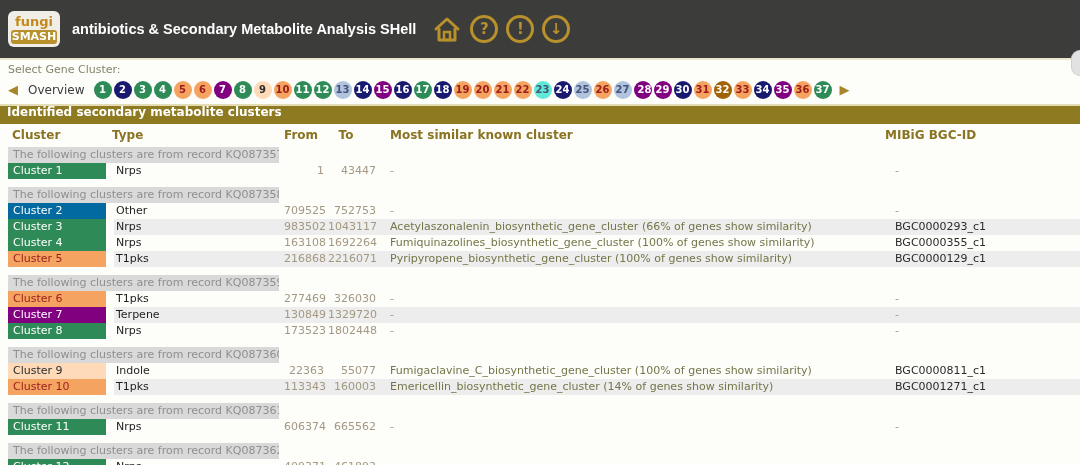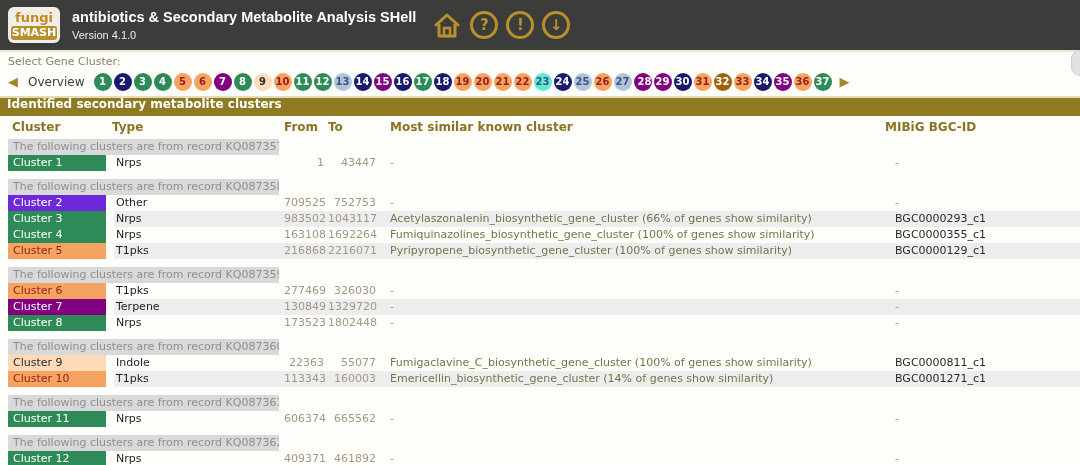--- a/index.html
+++ b/index.html
@@ -1,20 +1,20 @@
 <!DOCTYPE html>
 <html><head>
 <meta charset="utf-8">
 <style>
   * { box-sizing: border-box; margin: 0; padding: 0; }
   html, body { width: 1080px; height: 465px; overflow: hidden; background: #fdfdfa;
     font-family: "DejaVu Sans", sans-serif; }
 
   
-  .topbar { height: 52px; background: #3c3c3b; display: flex; align-items: center;
+  .topbar { height: 60px; background: #3c3c3b; display: flex; align-items: center;
     border-bottom: 2px solid #ece6cb; position: relative; }
   .logo { margin-left: 8px; width: 52px; background: #f1eee7; border-radius: 6px;
     padding: 4px 2px 3px; text-align: center; flex: 0 0 auto; }
   .logo-top { display: block; color: #c28a1e; font-weight: bold; font-size: 13px;
     font-family: "DejaVu Sans", sans-serif; line-height: 14px; }
   .logo-bottom { display: block; background: #b8912c; color: #fff; font-weight: bold;
     font-size: 11px; line-height: 14px; border-radius: 3px; margin: 1px 1px 0; }
   .titleblock { margin-left: 12px; }
   .app-title { color: #ffffff; font-family: "Liberation Sans", sans-serif;
     font-weight: bold; font-size: 14.5px; line-height: 17px; }
@@ -46,21 +46,21 @@
     color: #ffffff; font-weight: bold; font-size: 12px; line-height: 13px;
     padding: 0 0 1px 7px; height: 20px; }
 
   
   table.clusters { border-collapse: collapse; table-layout: fixed; width: 1080px; }
   col.c1 { width: 106px; } col.c2 { width: 172px; } col.c3 { width: 44px; }
   col.c4 { width: 52px; } col.c5 { width: 505px; } col.c6 { width: 201px; }
   th { font-size: 12px; font-weight: bold; color: #8a7423; text-align: left;
     padding: 4px 2px 5px; font-family: "DejaVu Sans", sans-serif; }
   th.first { padding-left: 8px; }
-  th.num { text-align: left; padding-right: 14px; }
+  th.num { text-align: center; padding-right: 14px; }
   th.sim, td.sim { padding-left: 12px; }
   td { font-size: 11px; line-height: 14px; padding: 1px 2px; height: 16px;
     white-space: nowrap; overflow: hidden; }
   tr.stripe td { background: #ededed; }
   td.c-label { border-left: 8px solid transparent; border-right: 8px solid transparent;
     background-clip: padding-box !important; padding-left: 5px; font-weight: normal;
     cursor: pointer; }
   td.c-type { color: #1f1f1f; }
   td.num { text-align: right; color: #a39882; padding-right: 2px; }
   td.sim { color: #757549; }
@@ -74,21 +74,20 @@
 </head>
 <body>
 
 <div class="topbar">
   <div class="logo">
     <span class="logo-top">fungi</span>
     <span class="logo-bottom">SMASH</span>
   </div>
   <div class="titleblock">
     <div class="app-title">antibiotics &amp; Secondary Metabolite Analysis SHell</div>
-    <div class="app-version">Version 4.1.0</div>
   </div>
   <div class="icons">
     <span class="home-wrap">
       <svg width="28" height="26" viewBox="0 0 28 26">
         <path d="M3 13 L14 3 L25 13" fill="none" stroke="#b8912c" stroke-width="3" stroke-linecap="round" stroke-linejoin="round"></path>
         <path d="M6 12 L6 24 L22 24 L22 12" fill="none" stroke="#b8912c" stroke-width="3" stroke-linejoin="round"></path>
         <rect x="11" y="16" width="6" height="8" fill="none" stroke="#b8912c" stroke-width="2.5"></rect>
       </svg>
     </span>
     <span class="ring-icon">?</span>
@@ -186,21 +185,21 @@
         <td colspan="6"></td>
       </tr>
       <tr class="record-row">
         <td class="rec" colspan="2">The following clusters are from record KQ087358.1:</td>
         <td></td>
         <td></td>
         <td></td>
         <td></td>
       </tr>
       <tr>
-        <td class="c-label" style="background-color: #6d28d9; color: rgb(255, 255, 255);">Cluster 2</td>
+        <td class="c-label" style="background-color: #0369a1; color: rgb(255, 255, 255);">Cluster 2</td>
         <td class="c-type">Other</td>
         <td class="num">709525</td>
         <td class="num">752753</td>
         <td class="sim empty-val">-</td>
         <td class="mibig empty-val">-</td>
       </tr>
       <tr class="stripe">
         <td class="c-label" style="background-color: rgb(46, 139, 87); color: rgb(255, 255, 255);">Cluster 3</td>
         <td class="c-type">Nrps</td>
         <td class="num">983502</td>

